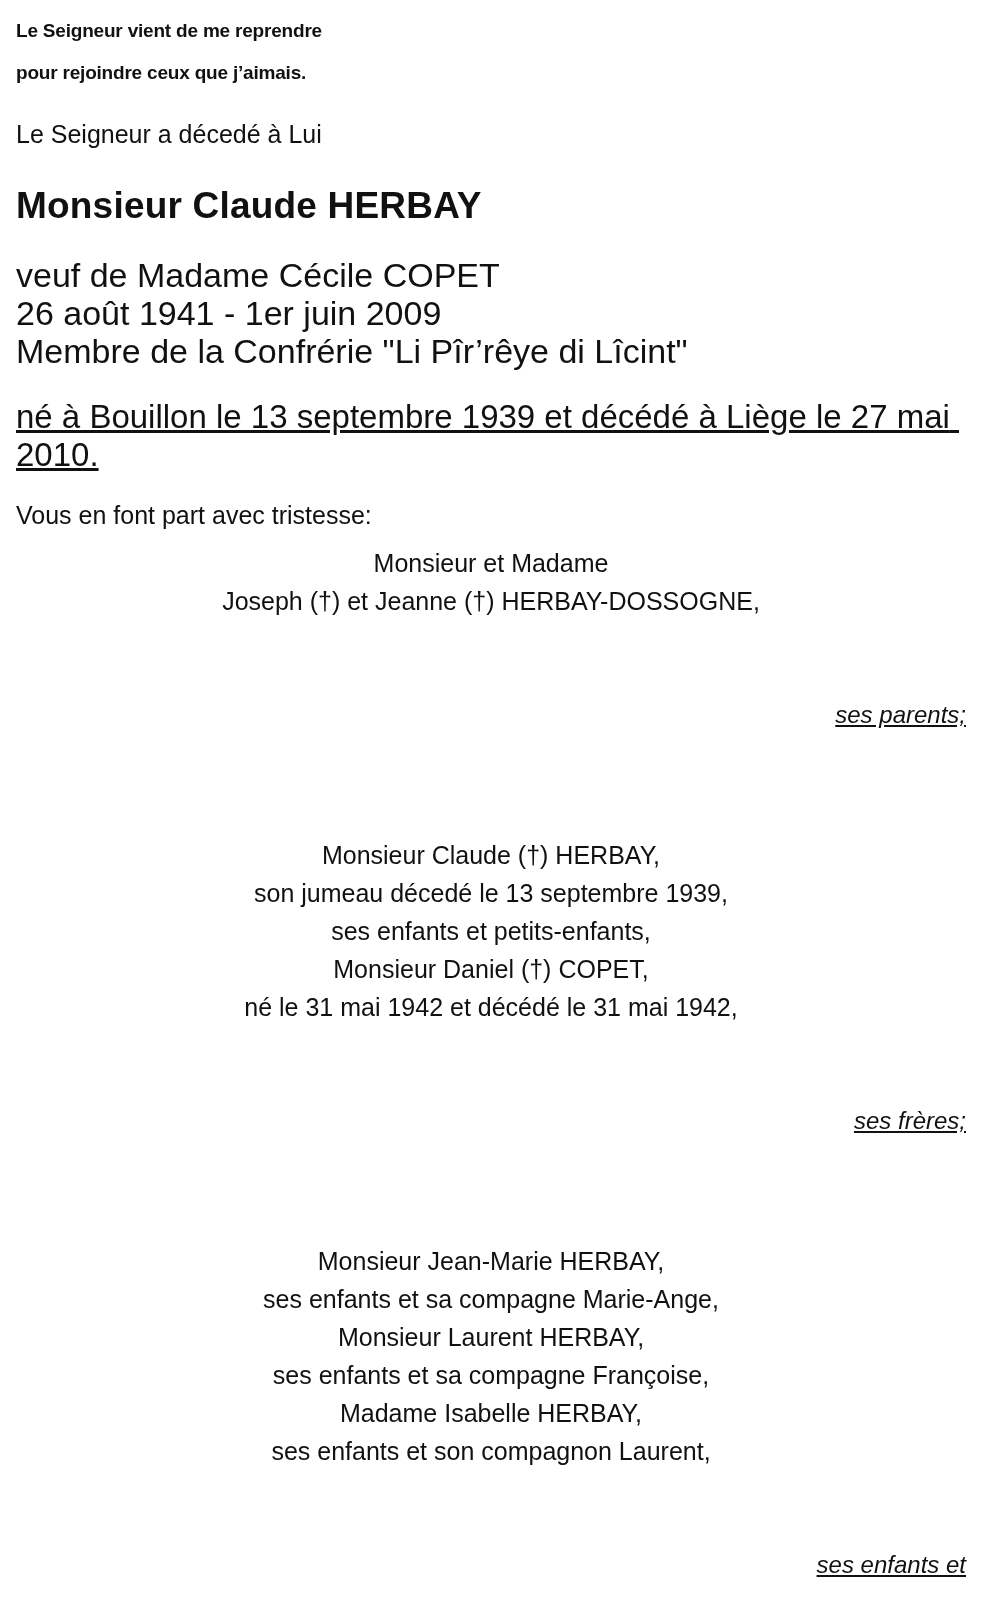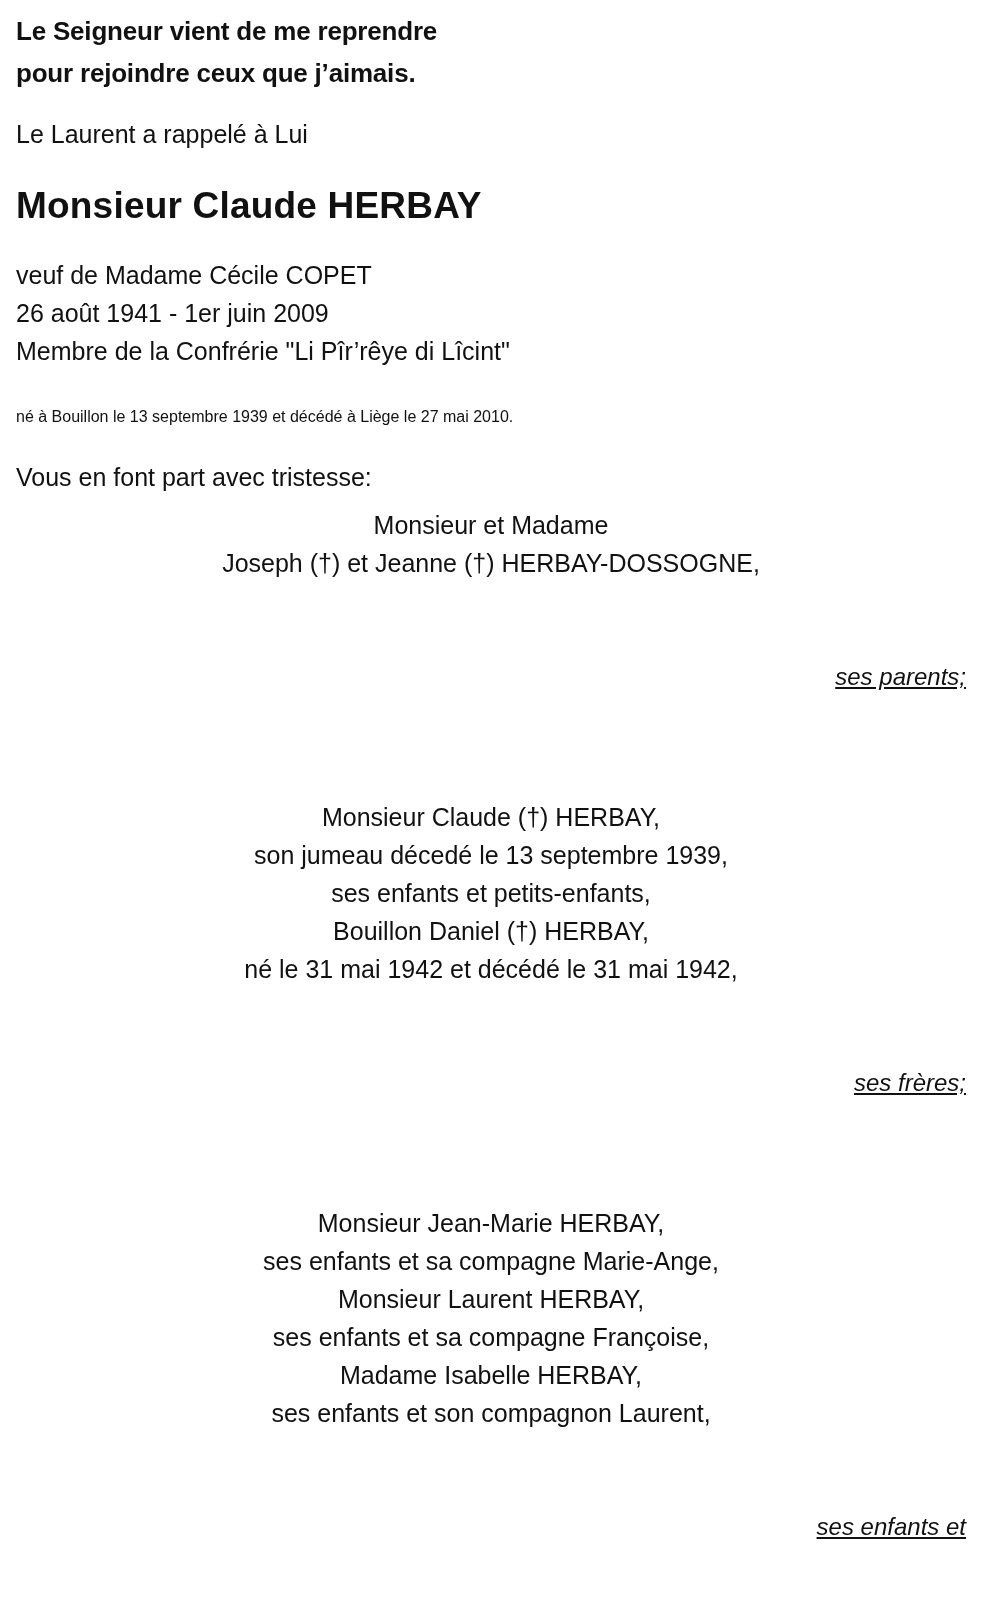--- a/index.html
+++ b/index.html
@@ -19,21 +19,21 @@
     position: relative;
     width: 1000px;
     min-height: 1615px;
     box-sizing: border-box;
     padding: 10px 34px 20px 16px;
   }
 
   
   .verse {
     font-weight: bold;
-    font-size: 26px;
+    font-size: 19px;
     line-height: 42px;
     letter-spacing: -0.2px;
     margin: 0 0 4px 0;
   }
   .verse .line { display: block; white-space: pre-wrap; }
 
   
   .intro {
     font-size: 25px;
     line-height: 36px;
@@ -50,31 +50,32 @@
     margin: 30px 0 0 0;
     white-space: pre-wrap;
   }
 
   
   .identity {
     margin: 26px 0 0 0;
   }
   .identity .line {
     display: block;
-    font-size: 25px;
+    font-size: 34px;
     line-height: 38px;
     white-space: pre-wrap;
   }
 
   
   .birthdeath {
-    font-size: 16px;
+    font-size: 33px;
     line-height: 38px;
     margin: 28px 0 0 0;
     white-space: pre-wrap;
+    text-decoration: underline;
   }
 
   
   .lead {
     font-size: 25px;
     line-height: 38px;
     margin: 22px 0 0 0;
     white-space: pre-wrap;
   }
 
@@ -102,21 +103,21 @@
 </head>
 <body>
 
 <div class="page">
 
   <div class="verse">
     <span class="line">Le Seigneur vient de me reprendre</span>
     <span class="line">pour rejoindre ceux que j’aimais.</span>
   </div>
 
-  <div class="intro">Le Laurent a rappelé à Lui</div>
+  <div class="intro">Le Seigneur a décedé à Lui</div>
 
   <div class="deceased-name">Monsieur Claude HERBAY</div>
 
   <div class="identity">
     <span class="line">veuf de Madame Cécile COPET</span>
     <span class="line">26 août 1941 - 1er juin 2009</span>
     <span class="line">Membre de la Confrérie "Li Pîr’rêye di Lîcint"</span>
   </div>
 
   <div class="birthdeath">né à Bouillon le 13 septembre 1939 et décédé à Liège le 27 mai 2010.</div>
@@ -130,21 +131,21 @@
       <span class="line">Joseph (†) et Jeanne (†) HERBAY-DOSSOGNE,</span>
       <span class="relation">
         <span class="rline">ses parents;</span>
       </span>
     </div>
 
     <div class="group">
       <span class="line">Monsieur Claude (†) HERBAY,</span>
       <span class="line">son jumeau décedé le 13 septembre 1939,</span>
       <span class="line">ses enfants et petits-enfants,</span>
-      <span class="line">Bouillon Daniel (†) HERBAY,</span>
+      <span class="line">Monsieur Daniel (†) COPET,</span>
       <span class="line">né le 31 mai 1942 et décédé le 31 mai 1942,</span>
       <span class="relation">
         <span class="rline">ses frères;</span>
       </span>
     </div>
 
     <div class="group">
       <span class="line">Monsieur Jean-Marie HERBAY,</span>
       <span class="line">ses enfants et sa compagne Marie-Ange,</span>
       <span class="line">Monsieur Laurent HERBAY,</span>

